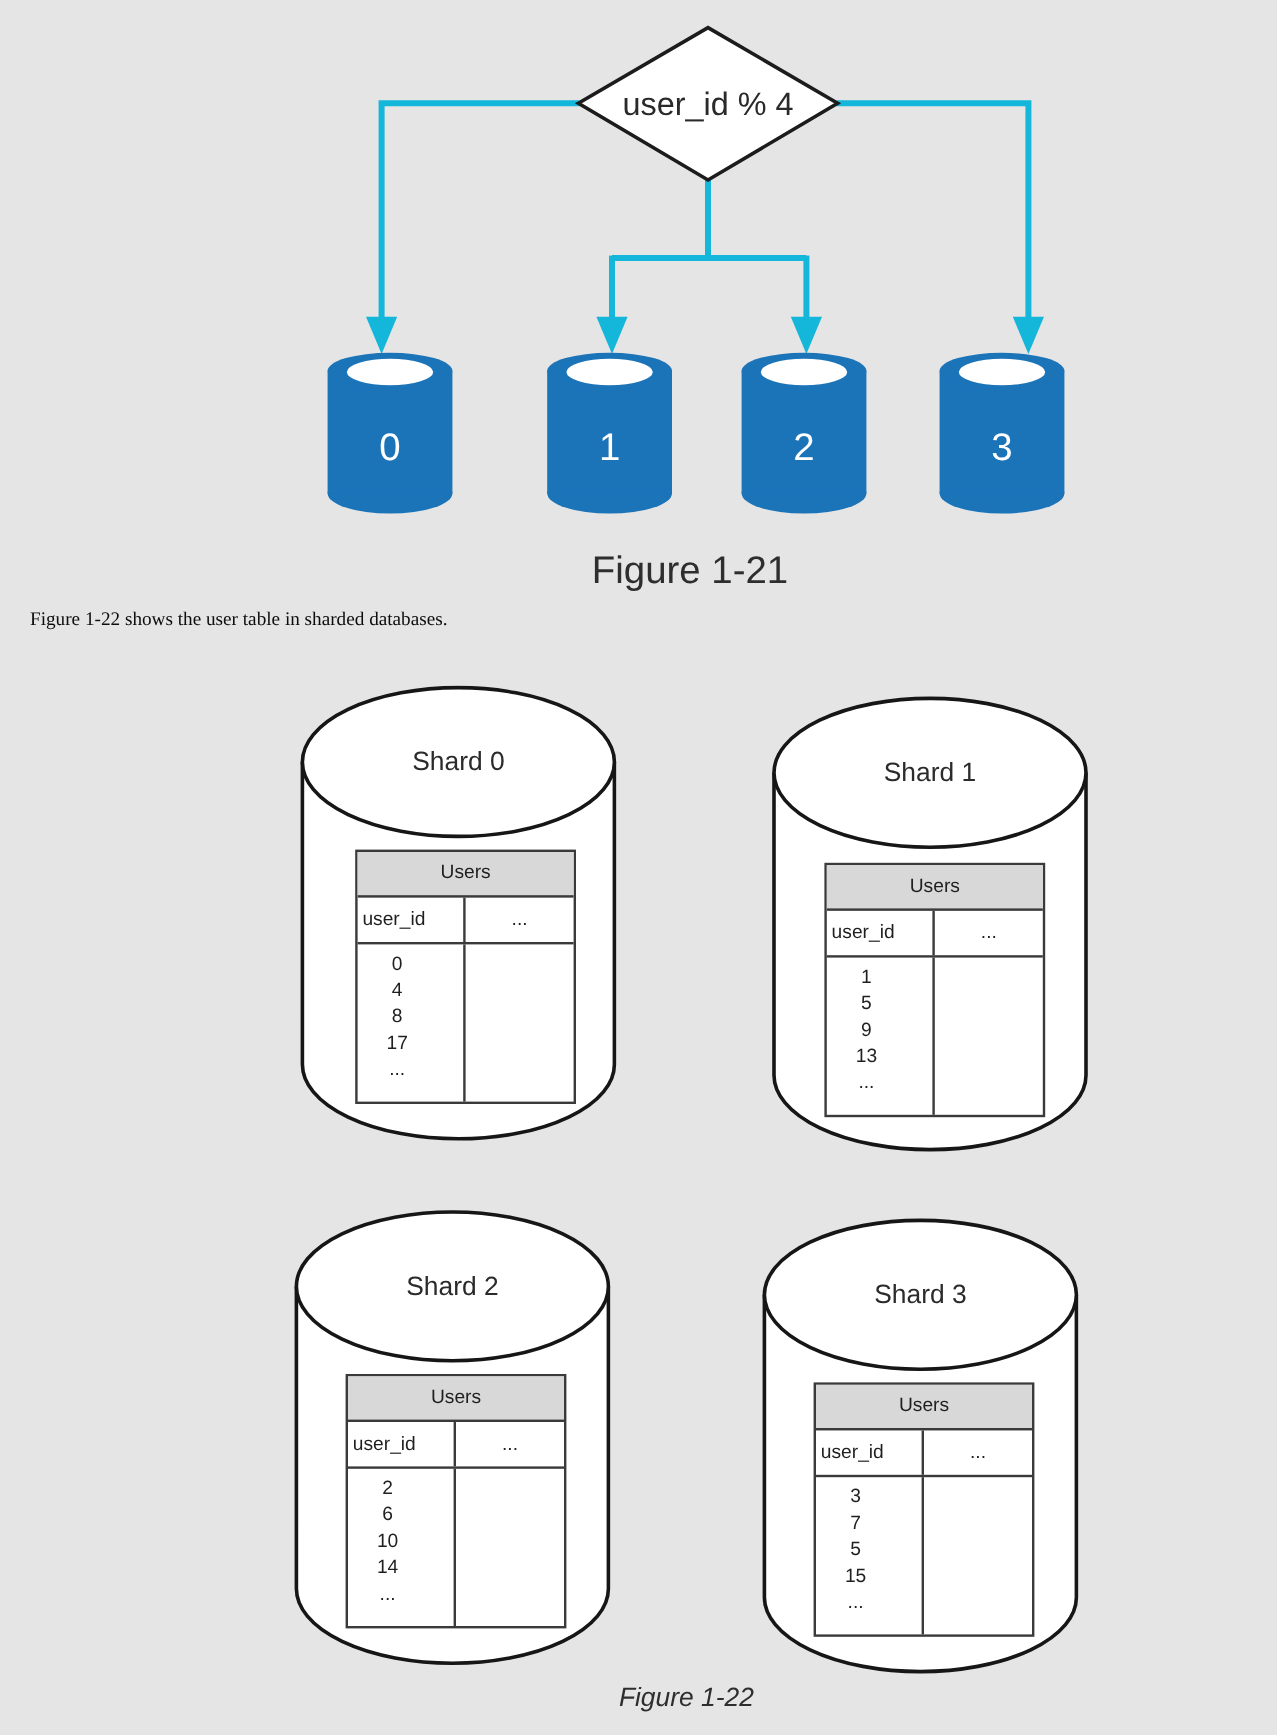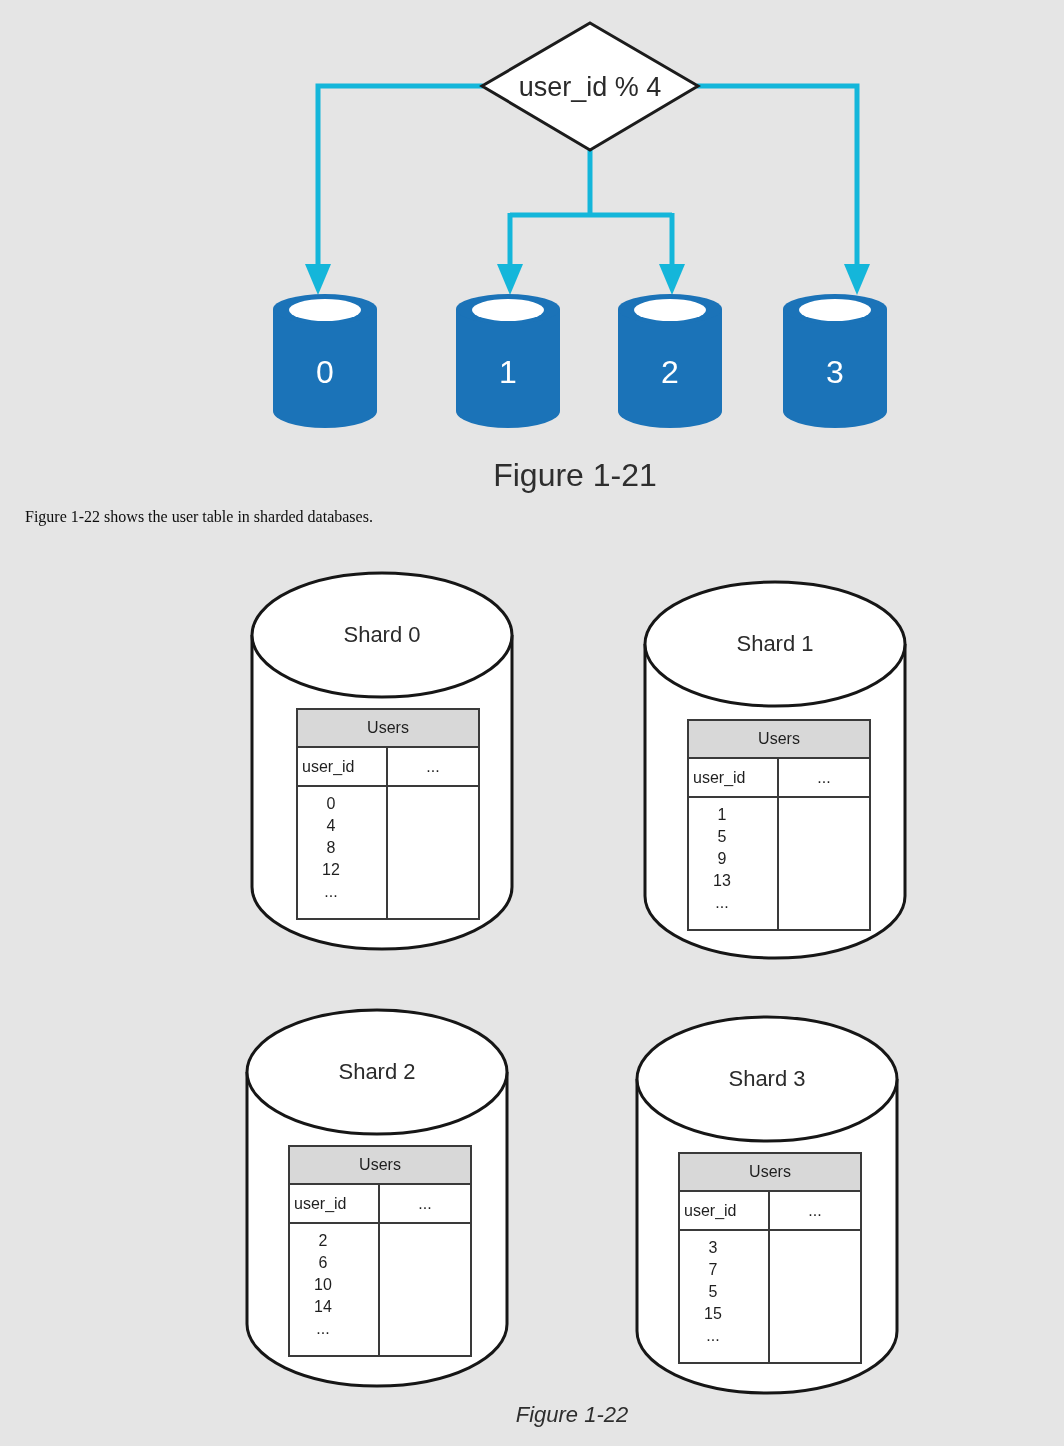--- a/index.html
+++ b/index.html
@@ -127,21 +127,21 @@
       <div class="t-title">Users</div>
       <div class="t-cols">
         <div class="t-c1">user_id</div>
         <div class="t-c2">...</div>
       </div>
       <div class="t-body">
         <div class="t-ids">
           <div>0</div>
           <div>4</div>
           <div>8</div>
-          <div>12</div>
+          <div>17</div>
           <div>...</div>
         </div>
         <div class="t-rest"></div>
       </div>
     </div>
   </div>
 
   <div class="shard" style="left:643px;top:580px;">
     <svg width="264" height="380" viewBox="0 0 264 380">
       <path class="outline" d="M 2 64 L 2 316 A 130 62 0 0 0 262 316 L 262 64"></path>

